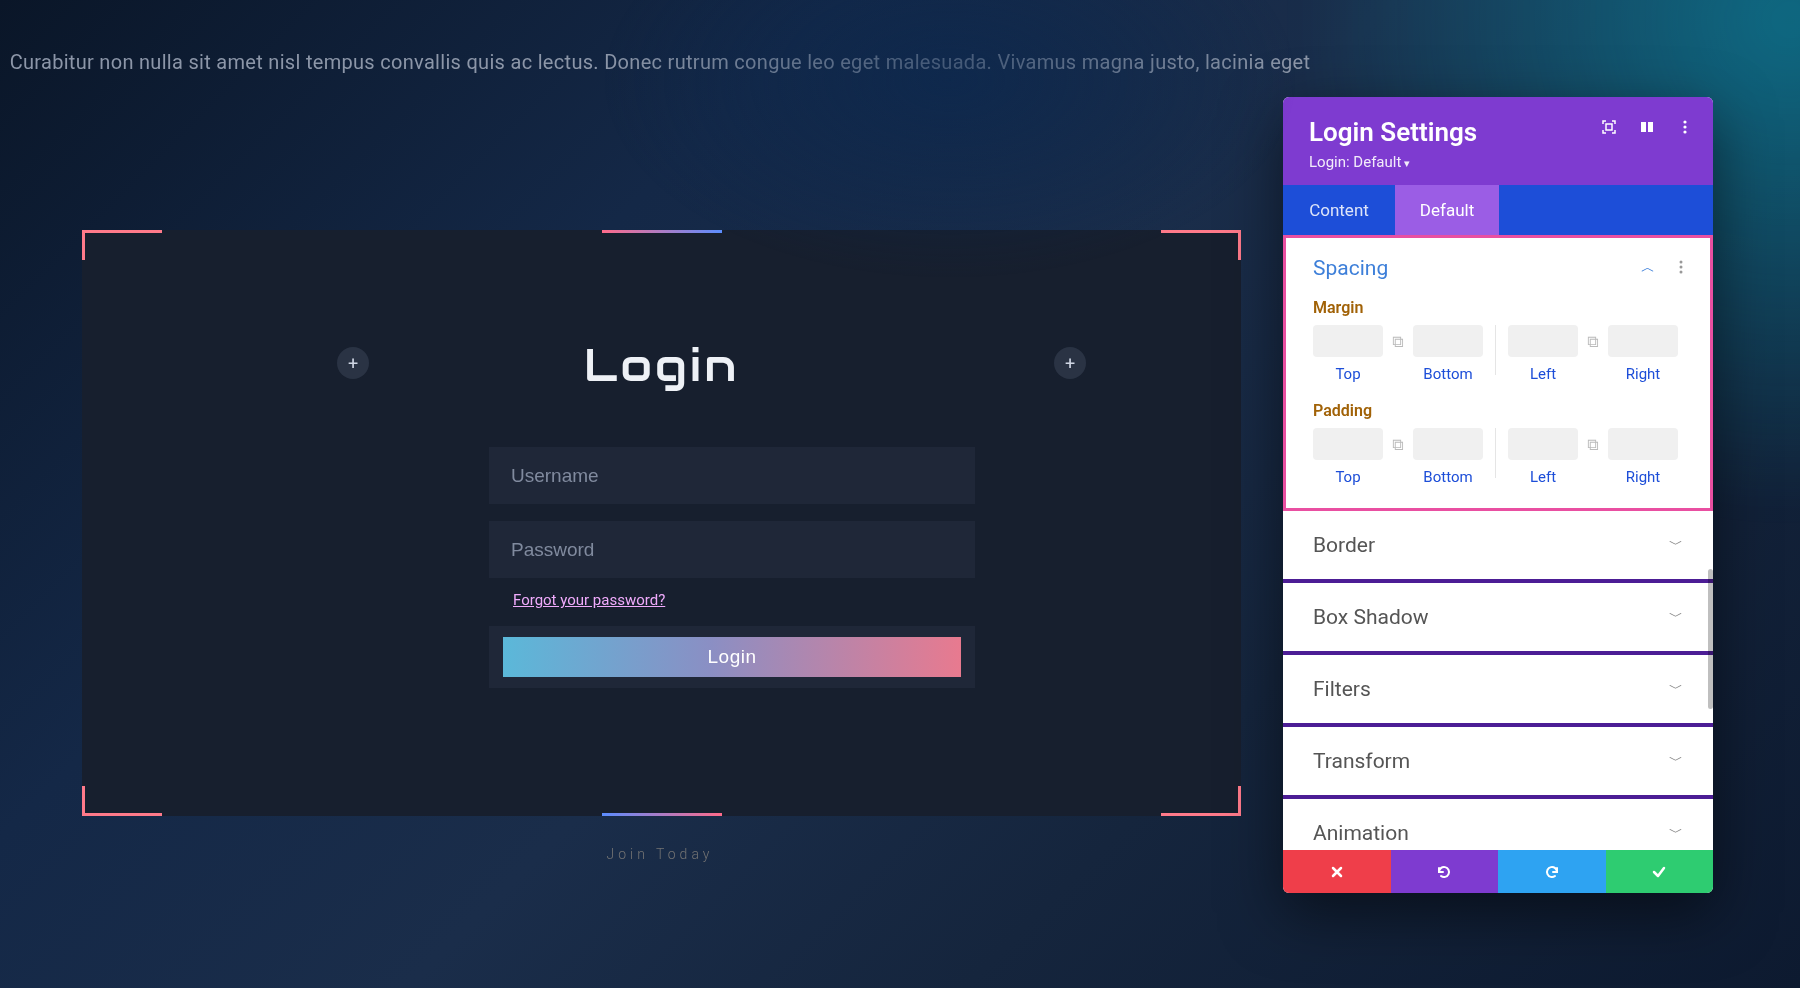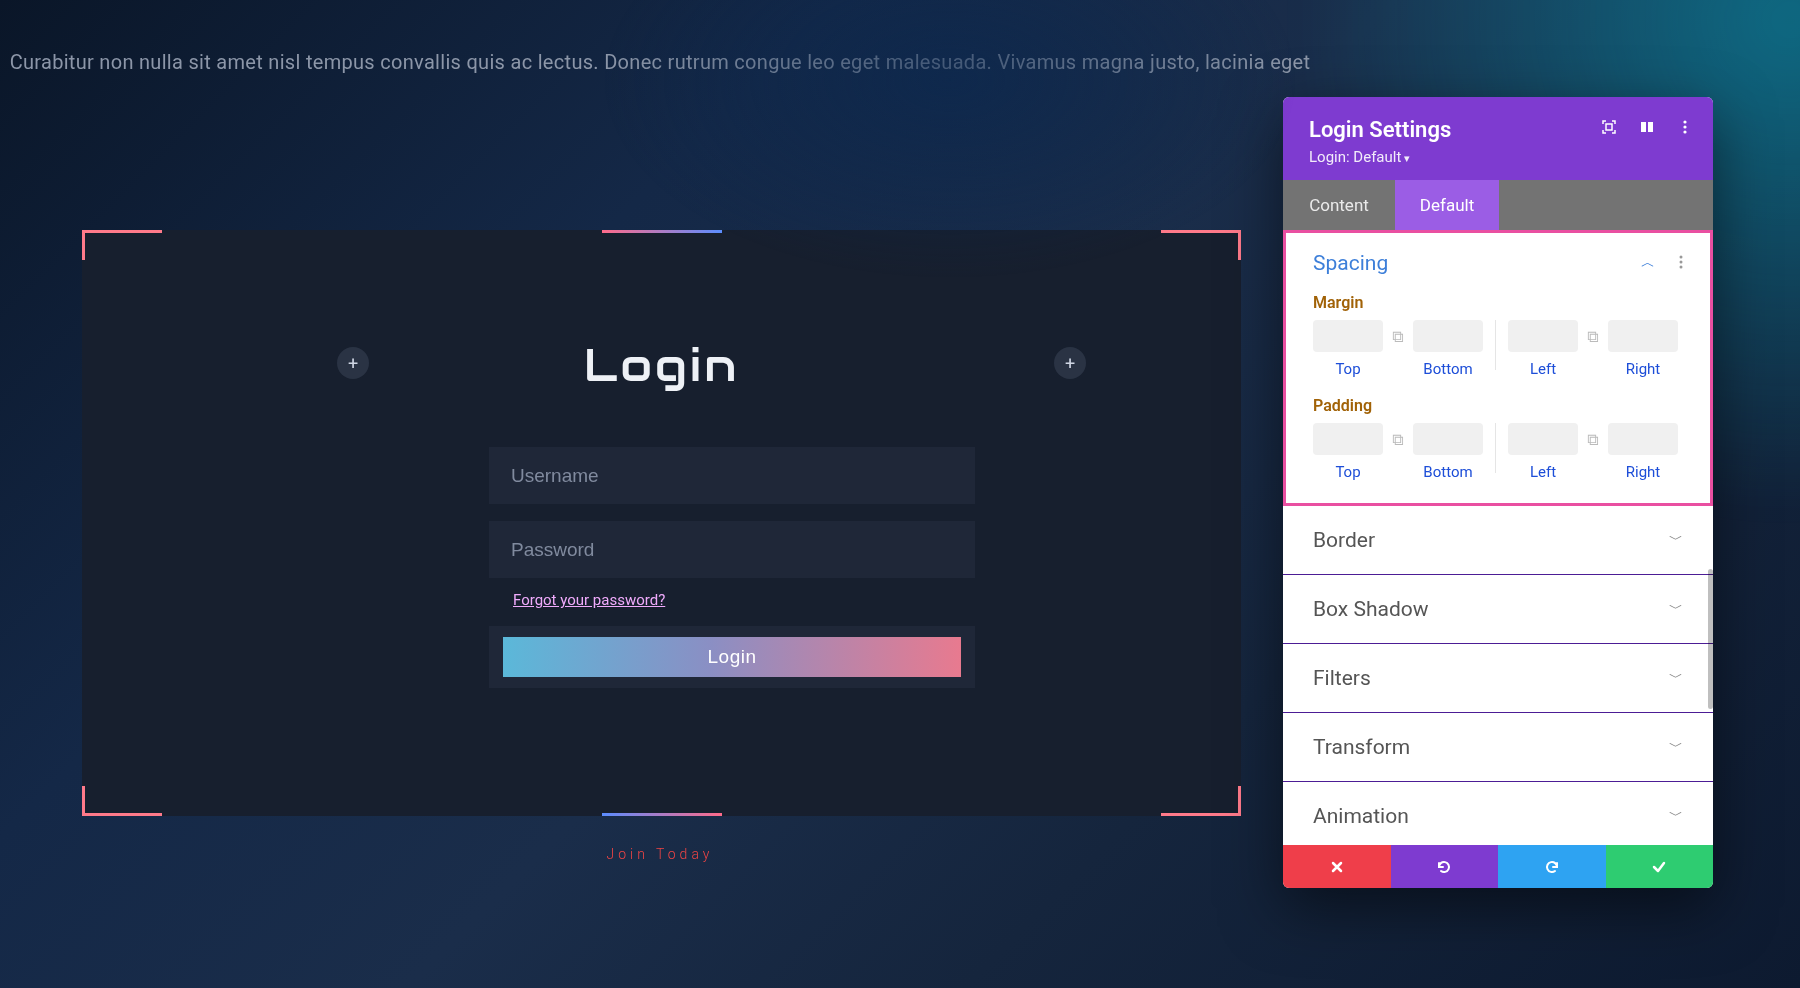--- a/index.html
+++ b/index.html
@@ -138,21 +138,21 @@
   }
 
   .join-block {
     position:absolute;
     top:846px;
     left:0;
     width:1320px;
     text-align:center;
   }
   .join-small {
-    color:#ef4444;
+    color:#737373;
     font-size:14px;
     letter-spacing:4px;
     font-weight:300;
     margin-bottom:8px;
   }
   .join-main {
     color:#eef1f6;
     font-size:25px;
     letter-spacing:1.5px;
     font-weight:300;
@@ -174,21 +174,21 @@
     box-shadow:0 20px 60px rgba(0,0,0,0.5);
     overflow:hidden;
   }
   .settings-header {
     background:#7e3bd0;
     color:#fff;
     padding:20px 26px 14px;
     position:relative;
   }
   .settings-title {
-    font-size:22px;
+    font-size:26px;
     font-weight:600;
     margin-bottom:6px;
   }
   .settings-preset {
     font-size:15px;
     opacity:0.9;
     cursor:pointer;
   }
   .settings-preset::after {
     content:" ▾";
@@ -206,39 +206,39 @@
     width:16px; height:16px;
     cursor:pointer;
     display:flex;
     align-items:center;
     justify-content:center;
   }
   .hdr-icon svg { display:block; }
 
   .tabs {
     display:flex;
-    background:#737373;
+    background:#1d4ed8;
   }
   .tab {
     padding:15px 0;
     text-align:center;
     font-size:17px;
     color:rgba(255,255,255,0.85);
     cursor:pointer;
   }
   .tab.content { width:112px; }
   .tab.design { width:104px; background:#9b5de5; color:#fff; }
   .tab.advanced { flex:1; }
 
   .sections {
     max-height:615px;
     overflow-y:auto;
   }
   .section {
-    border-bottom:1px solid #4c1d95;
+    border-bottom:4px solid #4c1d95;
   }
   .section-header {
     display:flex;
     align-items:center;
     justify-content:space-between;
     padding:22px 30px;
     cursor:pointer;
   }
   .section-header.open { color:#3d7fd9; }
   .section-title {

